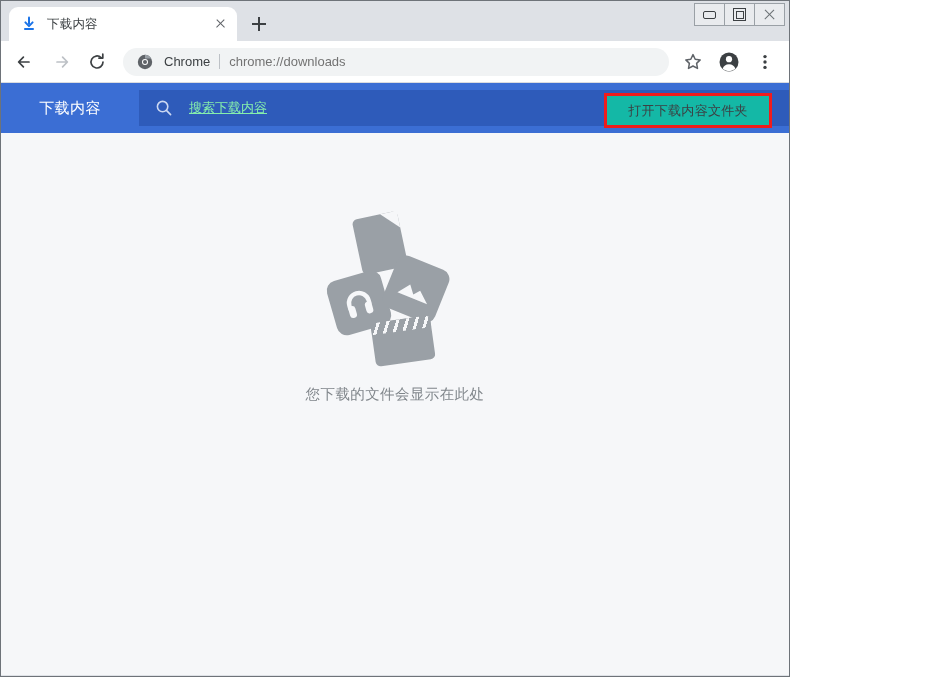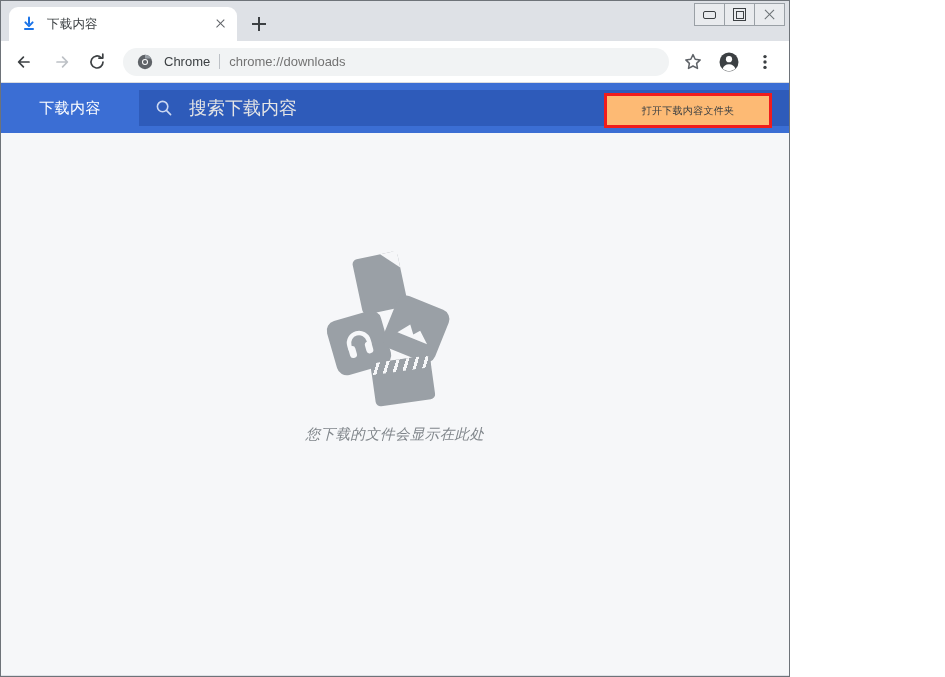--- a/index.html
+++ b/index.html
@@ -238,59 +238,59 @@
     min-width: 0;
     margin-right: 0;
   }
   .dl-search-icon {
     width: 18px; height: 18px;
     flex: 0 0 18px;
     margin-right: 16px;
     position: relative;
   }
   .dl-search-input {
-    font-size: 18px;
-    color: #e5e5e5;
+    font-size: 13px;
+    color: #86efac;
     white-space: nowrap;
+    text-decoration: underline;
   }
   .dl-open-folder-wrap {
     position: absolute;
     right: 17px;
     top: 10px;
     width: 168px;
     height: 35px;
     border: 3px solid #f01c1c;
     box-sizing: border-box;
     z-index: 5;
   }
   .dl-open-folder-btn {
     position: absolute;
     left: 0; top: 0; right: 0; bottom: 0;
-    background: #fdba74;
+    background: #14b8a6;
     display: flex;
     align-items: center;
     justify-content: center;
-    font-size: 10px;
+    font-size: 13px;
     color: #3c4043;
     letter-spacing: .3px;
   }
 
   
   .empty-wrap {
     position: absolute;
     left: 0; right: 0;
     top: 50px;
     bottom: 0;
     display: flex;
     flex-direction: column;
     align-items: center;
     justify-content: flex-start;
-    padding-top: 116px;
-    box-sizing: border-box;
-    font-style: italic;
+    padding-top: 76px;
+    box-sizing: border-box;
   }
   .empty-art {
     position: relative;
     width: 140px;
     height: 150px;
   }
   .art-doc {
     position: absolute;
     left: 32px; top: 6px;
     width: 46px; height: 56px;

